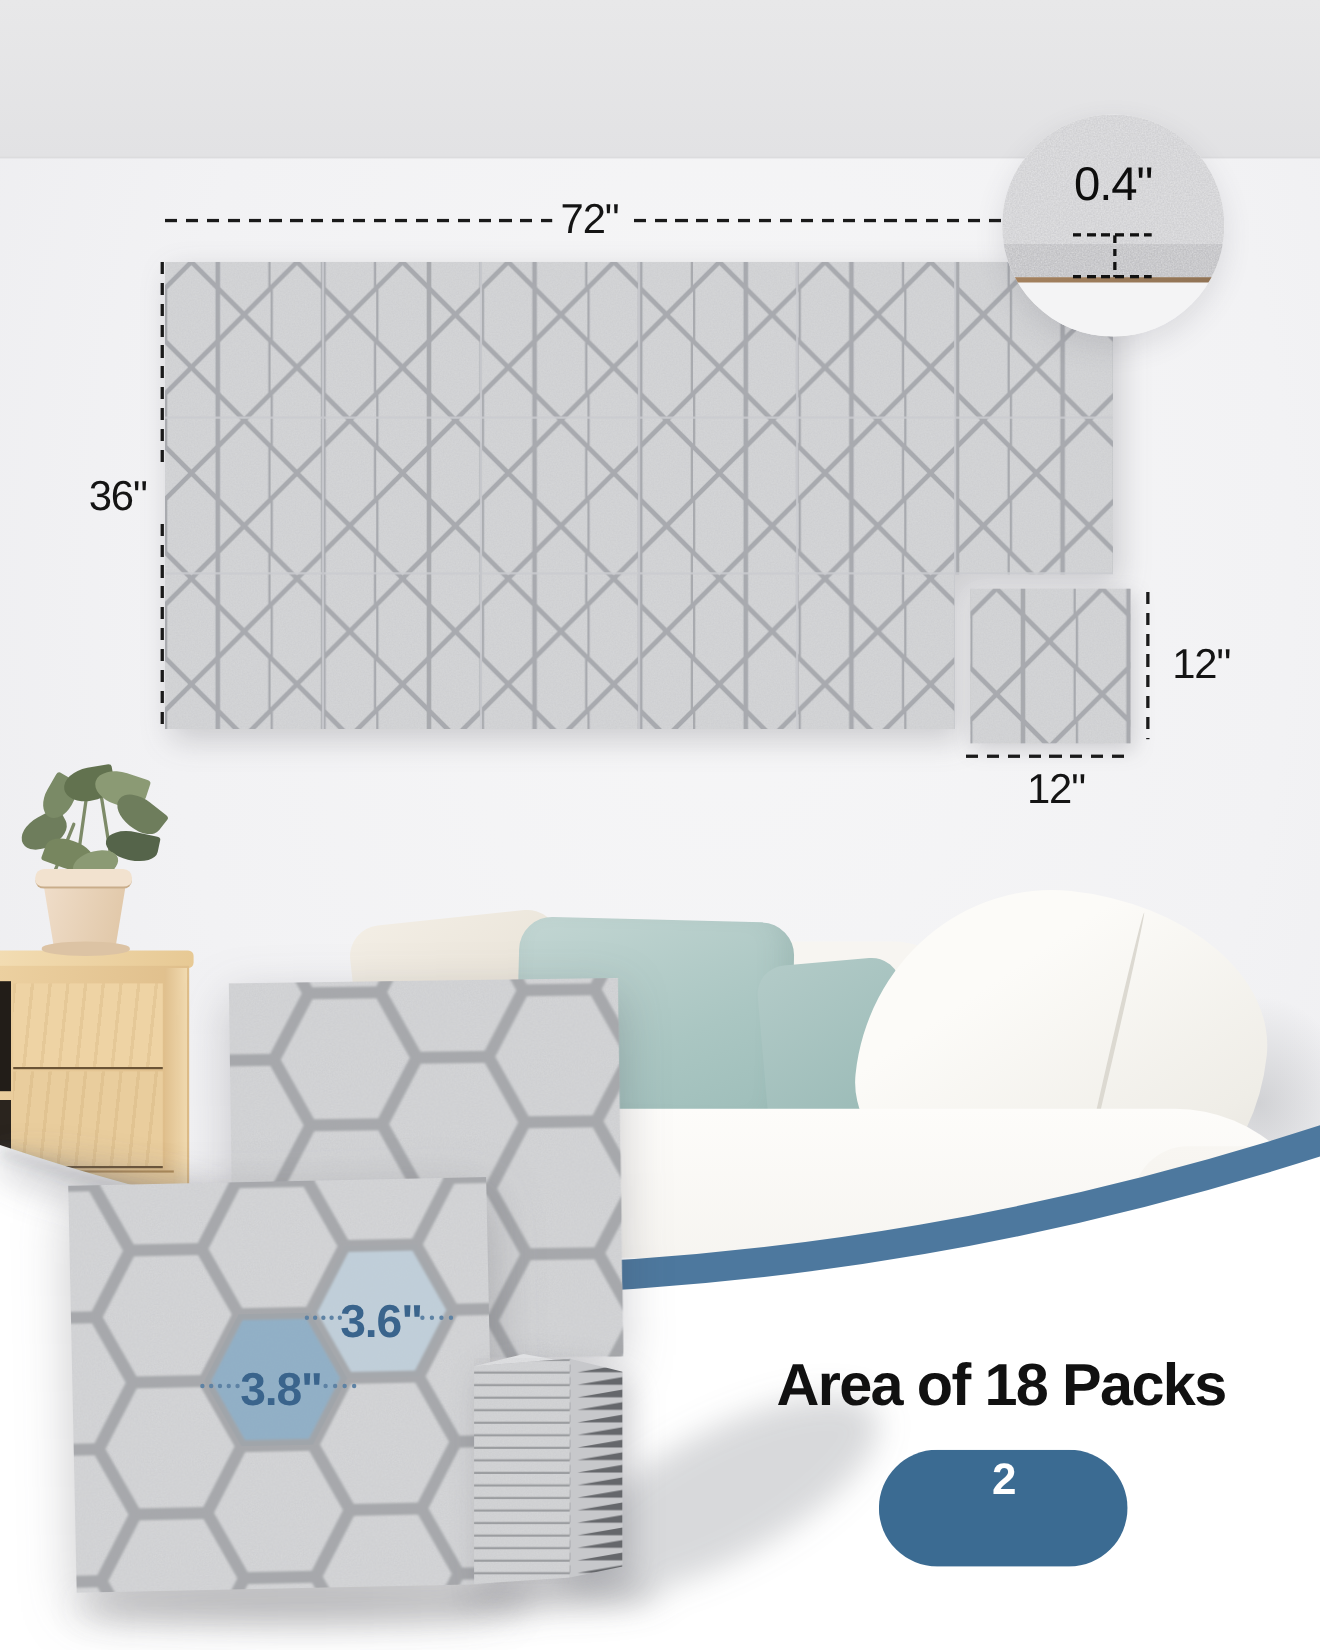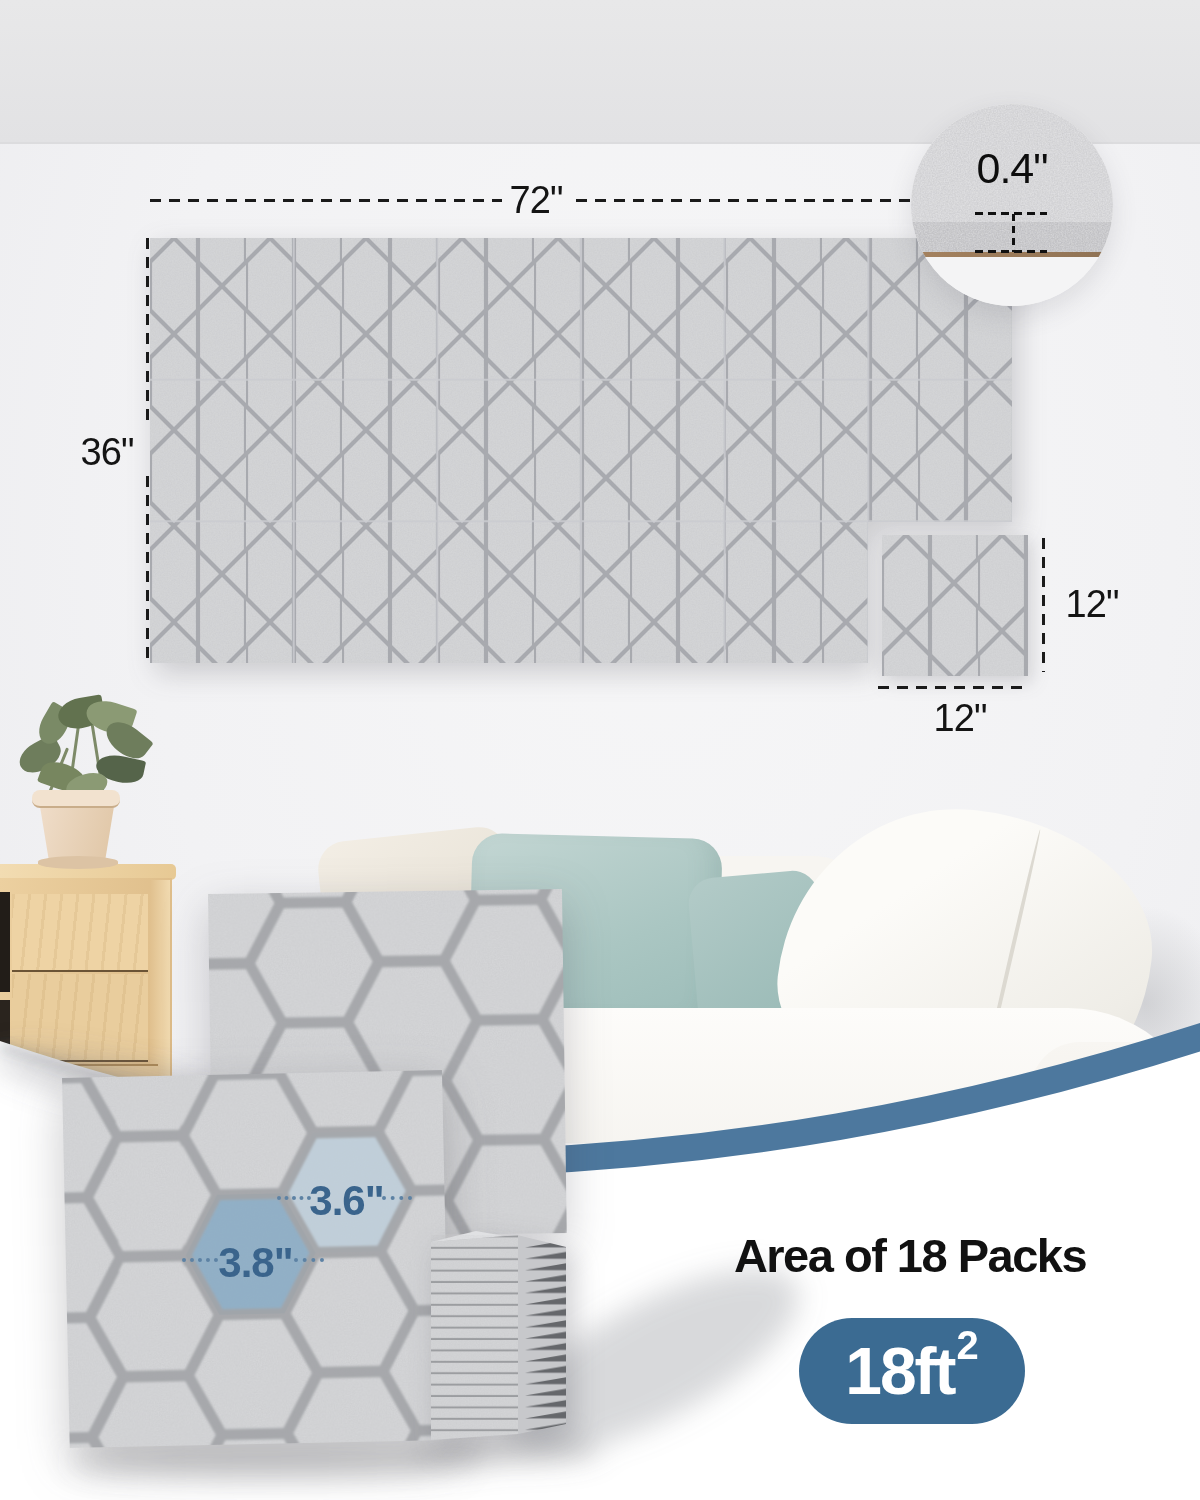--- a/index.html
+++ b/index.html
@@ -66,21 +66,21 @@
   .inset-bottom{left:0;top:153px;width:100%;height:49px;background:#f4f4f5;}
   
   .closeup-back{left:208px;top:894px;width:354px;height:344px;transform:rotate(-0.8deg);transform-origin:0 0;
     z-index:6;filter:drop-shadow(0 14px 22px rgba(60,60,70,.25));}
   .closeup-front{left:62px;top:1078px;width:380px;height:370px;transform:rotate(-1.2deg);transform-origin:0 0;
     z-index:7;filter:drop-shadow(0 16px 24px rgba(60,60,70,.28));}
   .stack{left:428px;top:1226px;width:142px;height:218px;z-index:7;filter:drop-shadow(8px 10px 14px rgba(60,60,70,.25));}
   .hexlab{font-weight:600;font-size:42px;letter-spacing:-1px;text-align:center;z-index:8;}
   .dots{height:0;border-top:4px dotted;z-index:8;}
   
-  .area-title{left:660px;top:1228px;width:500px;text-align:center;font-weight:700;font-size:47px;
+  .area-title{left:660px;top:1228px;width:500px;text-align:center;font-weight:700;font-size:54px;
     letter-spacing:-1.5px;color:#111;z-index:9;}
   .badge{left:799px;top:1318px;width:226px;height:106px;border-radius:53px;z-index:9;
     display:flex;align-items:center;justify-content:center;color:#fff;}
   .badge-main{font-weight:700;font-size:66px;letter-spacing:-2px;}
   .badge-sup{font-weight:700;font-size:40px;vertical-align:super;position:relative;top:-26px;margin-left:2px;}
   .cover{left:0;top:0;z-index:5;pointer-events:none;}
 </style>
 </head>
 <body>
 
@@ -266,17 +266,16 @@
     <svg width="142" height="218">
       <path d="M3,16 L48,5 L138,21 L90,9 Z" fill="#e0e1e3"></path>
       <path d="M3,16 L90,9 L90,208 L3,214 Z" fill="url(#stackLayers)"></path>
       <path d="M90,9 L138,21 L138,198 L90,208 Z" fill="url(#stackNotch)"></path>
       <path d="M3,16 L90,9 L90,208 L3,214 Z" filter="url(#feltNoise)" opacity="0.15"></path>
     </svg>
   </div>
 
   <div class="abs area-title">Area of 18 Packs</div>
   <div class="abs badge" id="badge" style="background: rgb(59, 107, 146);">
-    <span class="badge-main">18ft</span>
       <span class="badge-sup">2</span>
   </div>
 
 </div>
 
 </body></html>

